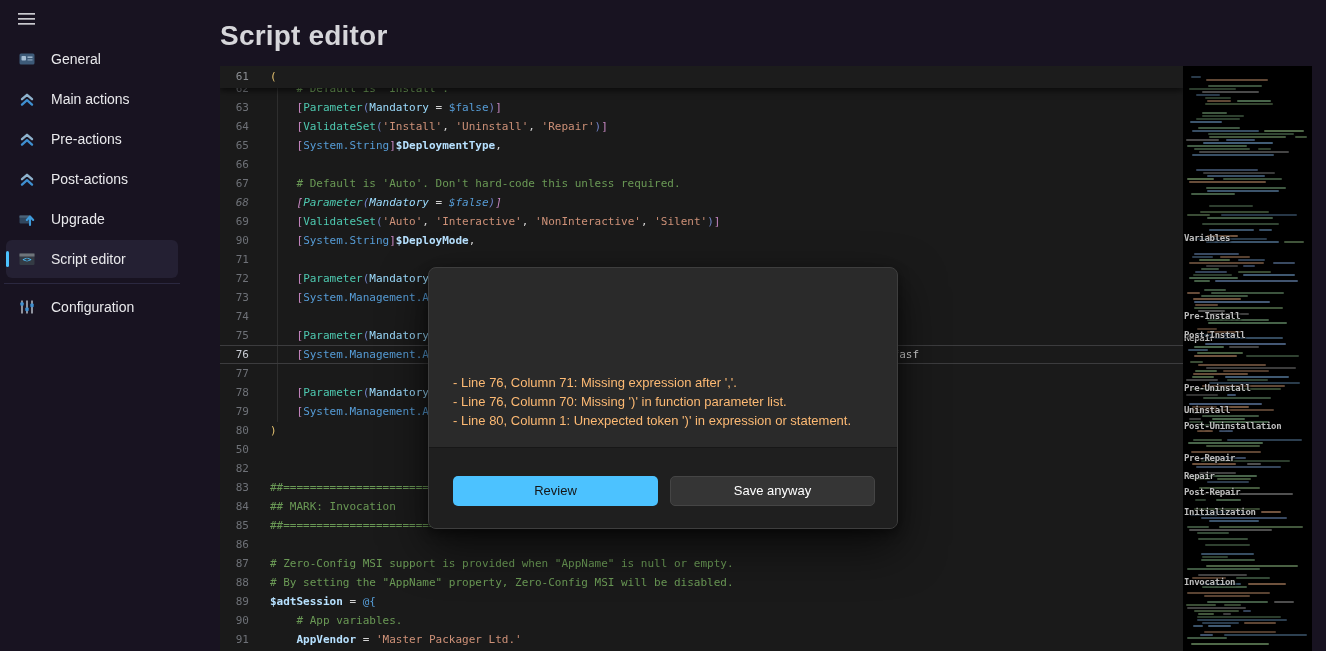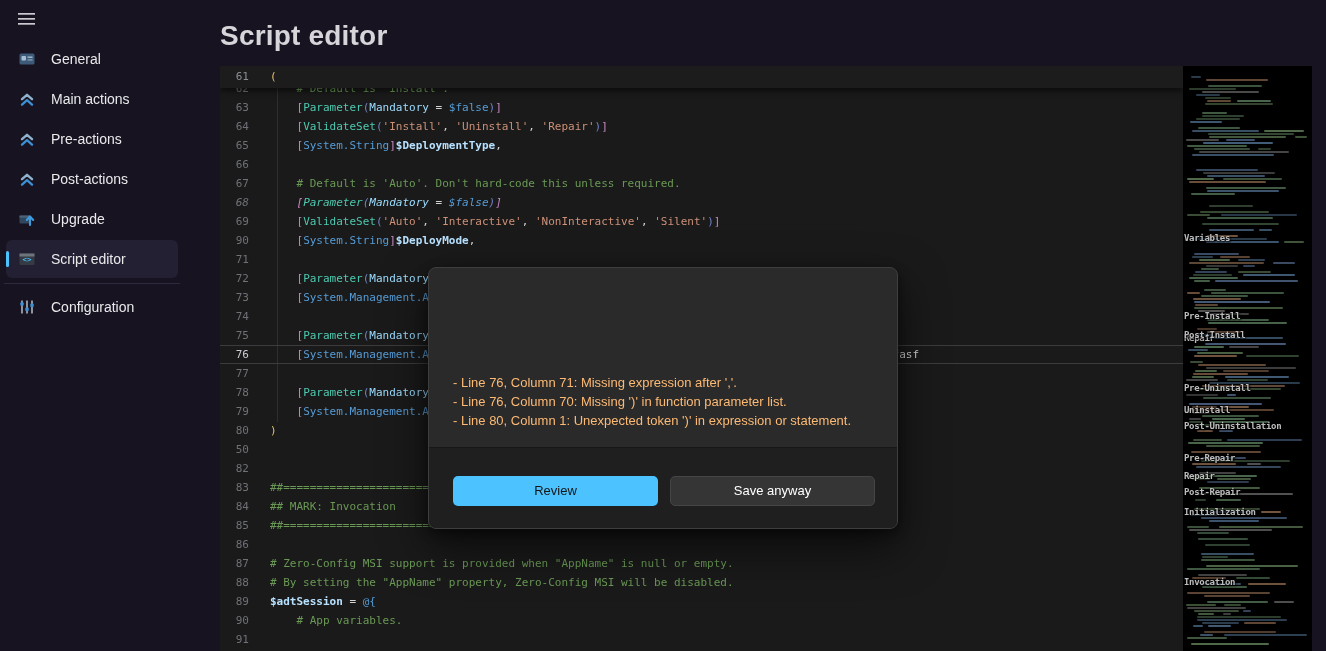--- a/index.html
+++ b/index.html
@@ -175,21 +175,21 @@
           <div class="code-row" style="top: 374px;"><div class="ln"><span>50</span></div><div class="lc"></div></div>
           <div class="code-row" style="top: 393px;"><div class="ln"><span>82</span></div><div class="lc"></div></div>
           <div class="code-row" style="top: 412px;"><div class="ln"><span>83</span></div><div class="lc"><span class="tk-c">##=============================================================================</span></div></div>
           <div class="code-row" style="top: 431px;"><div class="ln"><span>84</span></div><div class="lc"><span class="tk-c">## MARK: Invocation</span></div></div>
           <div class="code-row" style="top: 450px;"><div class="ln"><span>85</span></div><div class="lc"><span class="tk-c">##=============================================================================</span></div></div>
           <div class="code-row" style="top: 469px;"><div class="ln"><span>86</span></div><div class="lc"></div></div>
           <div class="code-row" style="top: 488px;"><div class="ln"><span>87</span></div><div class="lc"><span class="tk-c"># Zero-Config MSI support is provided when "AppName" is null or empty.</span></div></div>
           <div class="code-row" style="top: 507px;"><div class="ln"><span>88</span></div><div class="lc"><span class="tk-c"># By setting the "AppName" property, Zero-Config MSI will be disabled.</span></div></div>
           <div class="code-row" style="top: 526px;"><div class="ln"><span>89</span></div><div class="lc"><span class="tk-v">$adtSession</span><span class="tk-o"> = </span><span class="tk-t">@{</span></div></div>
           <div class="code-row" style="top: 545px;"><div class="ln"><span>90</span></div><div class="lc"><span class="tk-c">    # App variables.</span></div></div>
-          <div class="code-row" style="top: 564px;"><div class="ln"><span>91</span></div></div>
+          <div class="code-row" style="top: 564px;"><div class="ln"><span>91</span></div><div class="lc"><span class="tk-o">    </span><span class="tk-v">AppVendor</span><span class="tk-o"> = </span><span class="tk-s">'Master Packager Ltd.'</span></div></div>
         </div>
       <div id="sticky-row">
         <div class="ln"><span>61</span></div>
         <div class="lc" id="sticky-code"><span class="tk-g">(</span></div>
       </div>
     </div>
     <div id="minimap">
         <div class="mm-bar" style="left: 8px; top: 10px; width: 10px; background: rgb(69, 97, 124); opacity: 0.597384;"></div>
         <div class="mm-bar" style="left: 23px; top: 13px; width: 62px; background: rgb(122, 90, 67); opacity: 0.788588;"></div>
         <div class="mm-bar" style="left: 25px; top: 19px; width: 54px; background: rgb(77, 107, 79); opacity: 0.770034;"></div>

